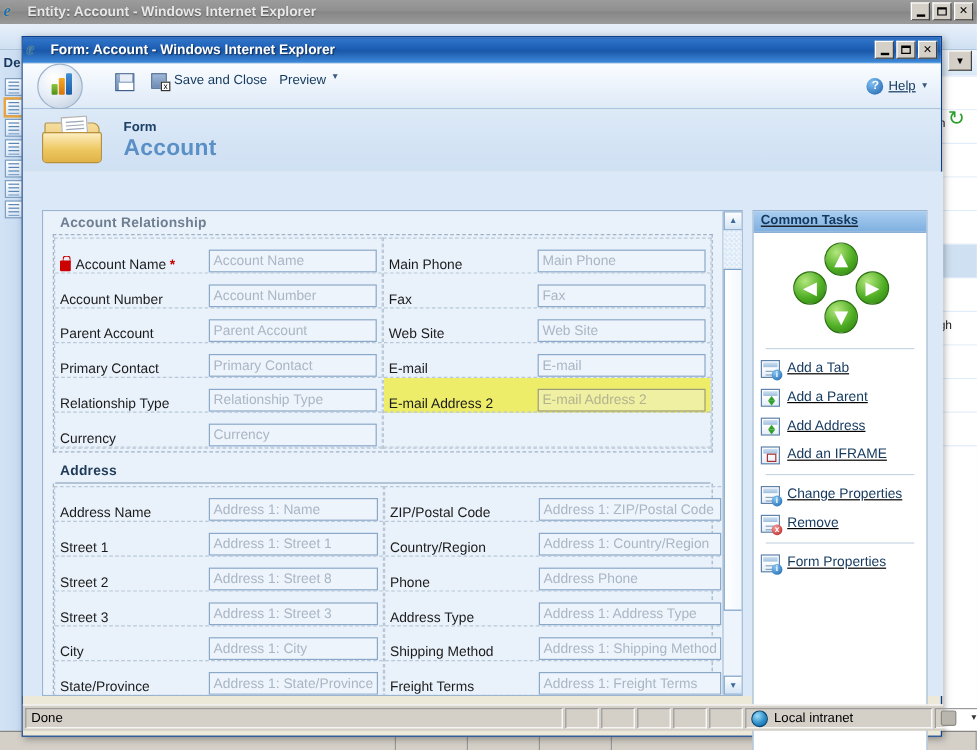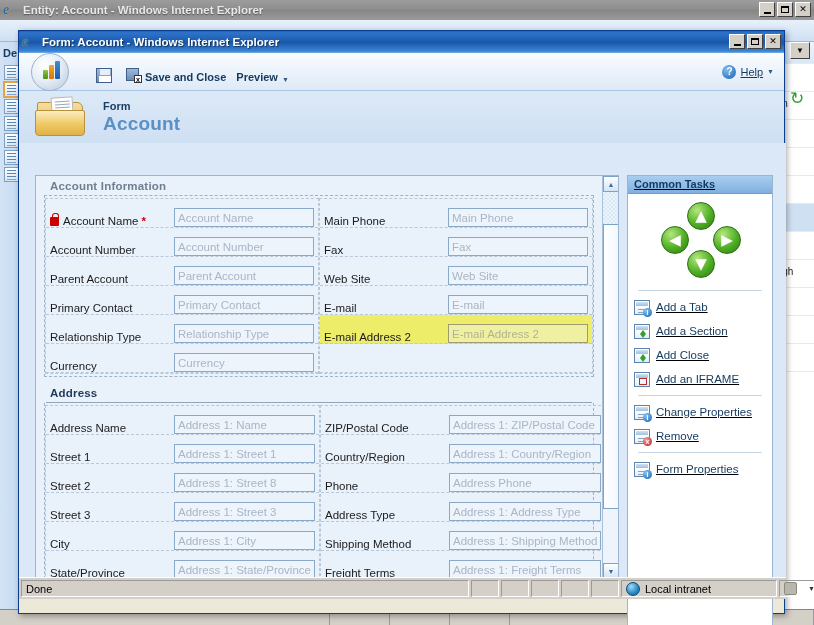--- a/index.html
+++ b/index.html
@@ -127,22 +127,22 @@
     width: 38px; height: 38px; border-radius: 50%; margin-left: 12px;
     background: radial-gradient(circle at 35% 30%, #ffffff 0%, #e7eef7 45%, #b9c8da 100%);
     border: 1px solid #9db3ca; position: relative; flex: 0 0 auto;
   }
   #crm-orb .b1,#crm-orb .b2,#crm-orb .b3 {
     position: absolute; bottom: 11px; width: 5px; border-radius: 1px;
   }
   #crm-orb .b1 { left: 11px; height: 9px;  background: linear-gradient(to bottom,#8ec63f,#4f8f15); }
   #crm-orb .b2 { left: 17px; height: 14px; background: linear-gradient(to bottom,#f7a823,#d4760a); }
   #crm-orb .b3 { left: 23px; height: 18px; background: linear-gradient(to bottom,#3f8fd6,#1a5ba8); }
-  .tb-item { display: flex; align-items: flex-end; height: 22px; padding: 0 5px;
-             font-size: 11px; color: #14395e; cursor: pointer; white-space: nowrap; font-weight: bold; }
+  .tb-item { display: flex; align-items: flex-start; height: 22px; padding: 0 5px;
+             font-size: 11px; color: #14395e; cursor: pointer; white-space: nowrap; }
   .icn-save {
     width: 16px; height: 15px; background: linear-gradient(to bottom,#9fb8d8,#6d8cb5);
     border: 1px solid #3f5f8a; position: relative; margin-right: 4px; flex:0 0 auto;
   }
   .icn-save::before { content:''; position:absolute; left:3px; top:0; width:10px; height:6px; background:#e9eef6;}
   .icn-save::after  { content:''; position:absolute; left:2px; bottom:0; width:12px; height:6px; background:#fff; }
   .icn-saveclose { width:16px;height:15px; position:relative; margin-right:3px; flex:0 0 auto;}
   .icn-saveclose .sv { position:absolute; left:0; top:0; width:13px;height:13px;
      background: linear-gradient(to bottom,#9fb8d8,#6d8cb5); border:1px solid #3f5f8a;}
   .icn-saveclose .xx { position:absolute; right:0; bottom:0; width:8px;height:8px;
@@ -302,21 +302,21 @@
   .badge {
     position: absolute; right: -3px; bottom: -3px; width: 9px; height: 9px;
     border-radius: 50%; font-size: 7px; line-height: 9px; text-align: center;
     color: #fff; font-weight: bold;
   }
   .badge.info { background: radial-gradient(circle at 35% 30%,#86c6f5,#1760a8); }
   .badge.del  { background: radial-gradient(circle at 35% 30%,#f59c9c,#b81c1c); }
 
   
   #inner-status {
-    position: absolute; left: 0; bottom: 14px; width: 767px; height: 22px;
+    position: absolute; left: 0; bottom: 4px; width: 767px; height: 22px;
     background: #d4d0c8; border-top: 1px solid #fff;
     display: flex; align-items: stretch; font-size: 11px; color: #000;
   }
   .st-pane {
     border: 1px solid; border-color: #9a9a9a #fff #fff #9a9a9a;
     margin: 2px 0 2px 2px; display: flex; align-items: center; padding: 0 4px;
   }
   #st-done { flex: 0 0 448px; }
   .st-small { flex: 0 0 28px; }
   #st-zone { flex: 0 0 156px; }
@@ -450,21 +450,21 @@
       <div id="form-kicker">Form</div>
       <div id="form-title">Account</div>
     </div>
   </div>
 
   <div id="form-body">
 
     <div id="canvas-wrap">
       <div id="canvas">
 
-        <div class="sec-head">Account Information</div>
+        <div class="sec-head">Account Relationship</div>
         <div class="section">
           <div class="frow">
             <div class="fcol">
               <div class="fieldline">
                 <span class="flabel">
                   <span class="lockico"></span>
                   <span>Account Name</span>
                   <span class="req">*</span>
                 </span>
                 <span class="fctl">Account Name</span>
@@ -605,29 +605,29 @@
             <span class="badge info">i</span>
         </span>
         <span>Add a Tab</span>
       </div>
       <div class="titem">
         <span class="ticon">
           <span class="bar"></span>
             <span class="grn"></span>
             <span class="grn2"></span>
         </span>
-        <span>Add a Section</span>
+        <span>Add a Parent</span>
       </div>
       <div class="titem">
         <span class="ticon">
           <span class="bar"></span>
             <span class="grn"></span>
             <span class="grn2"></span>
         </span>
-        <span>Add Close</span>
+        <span>Add Address</span>
       </div>
       <div class="titem">
         <span class="ticon">
           <span class="bar"></span>
           <span style="position:absolute;left:4px;top:5px;width:8px;height:7px;border:1px solid #b03030;"></span>
         </span>
         <span>Add an IFRAME</span>
       </div>
 
       <div class="tsep"></div>

